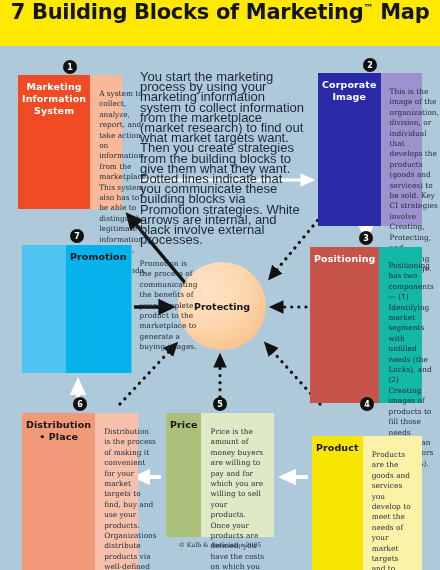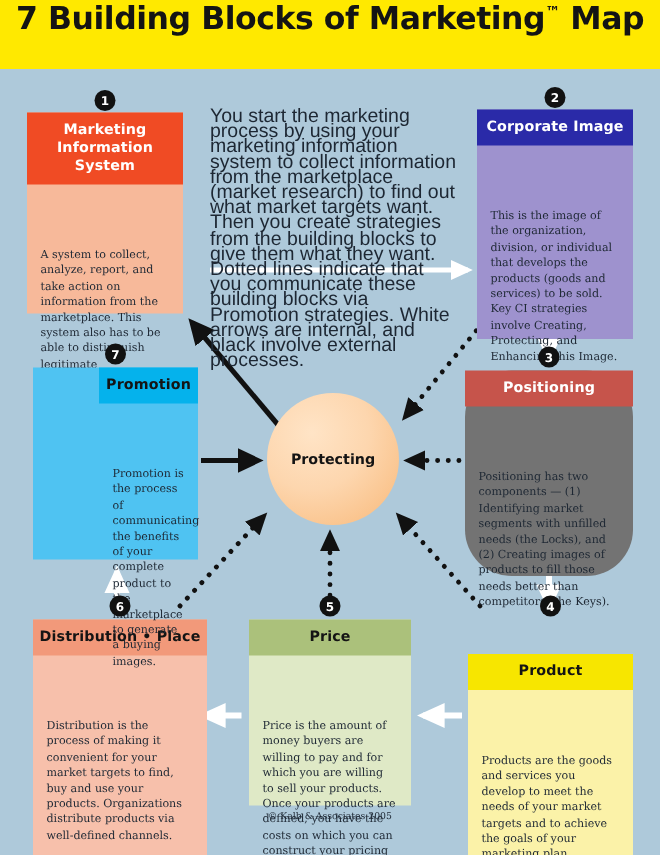--- a/index.html
+++ b/index.html
@@ -40,22 +40,21 @@
   #connectors {
     position: absolute; left: 0; top: 0;
     width: 440px; height: 570px;
     pointer-events: none;
   }
 
   
   .block {
     position: absolute;
     display: flex;
-    flex-direction: column;
-    gap: 28px;
+    flex-direction: row;
   }
   .block-head {
     font-family: "DejaVu Sans", sans-serif;
     font-weight: bold;
     font-size: 9.5px;
     line-height: 12px;
     text-align: center;
     padding: 6px 4px 6px 4px;
     letter-spacing: 0.1px;
   }
@@ -71,21 +70,21 @@
 
   
   #block-1 { left: 18px; top: 75px; width: 104px; height: 134px; background: #f7b99a; }
   #block-1 .block-head { background: #f04b24; color: #ffffff; }
 
   
   #block-2 { left: 318px; top: 73px; width: 104px; height: 153px; background: #9e92ce; }
   #block-2 .block-head { background: #2a2aa8; color: #ffffff; }
 
   
-  #block-3 { left: 310px; top: 247px; width: 112px; height: 137px; background: #737373; border-radius: 31px; }
+  #block-3 { left: 310px; top: 247px; width: 112px; height: 156px; background: #14b8a6; }
   #block-3 .block-head { background: #c6544b; color: #ffffff; }
 
   
   #block-4 { left: 312px; top: 436px; width: 110px; height: 134px; background: #fbf2a8; }
   #block-4 .block-head { background: #f7e600; color: #141414; }
 
   
   #block-5 { left: 166px; top: 413px; width: 108px; height: 124px; background: #dfe9c6; }
   #block-5 .block-head { background: #abc17b; color: #141414; }
 

